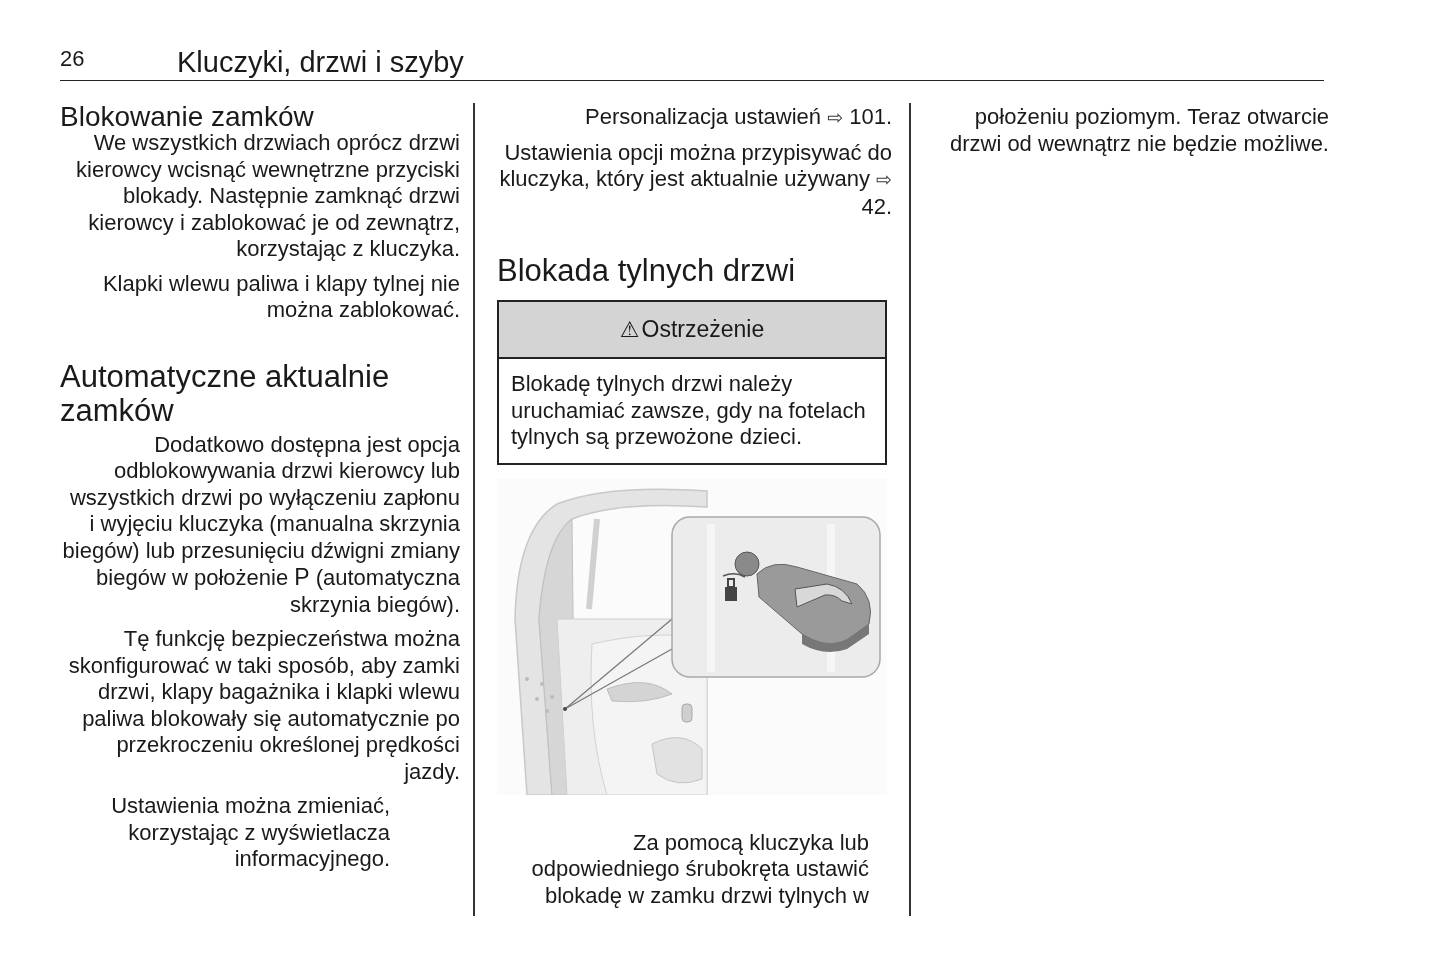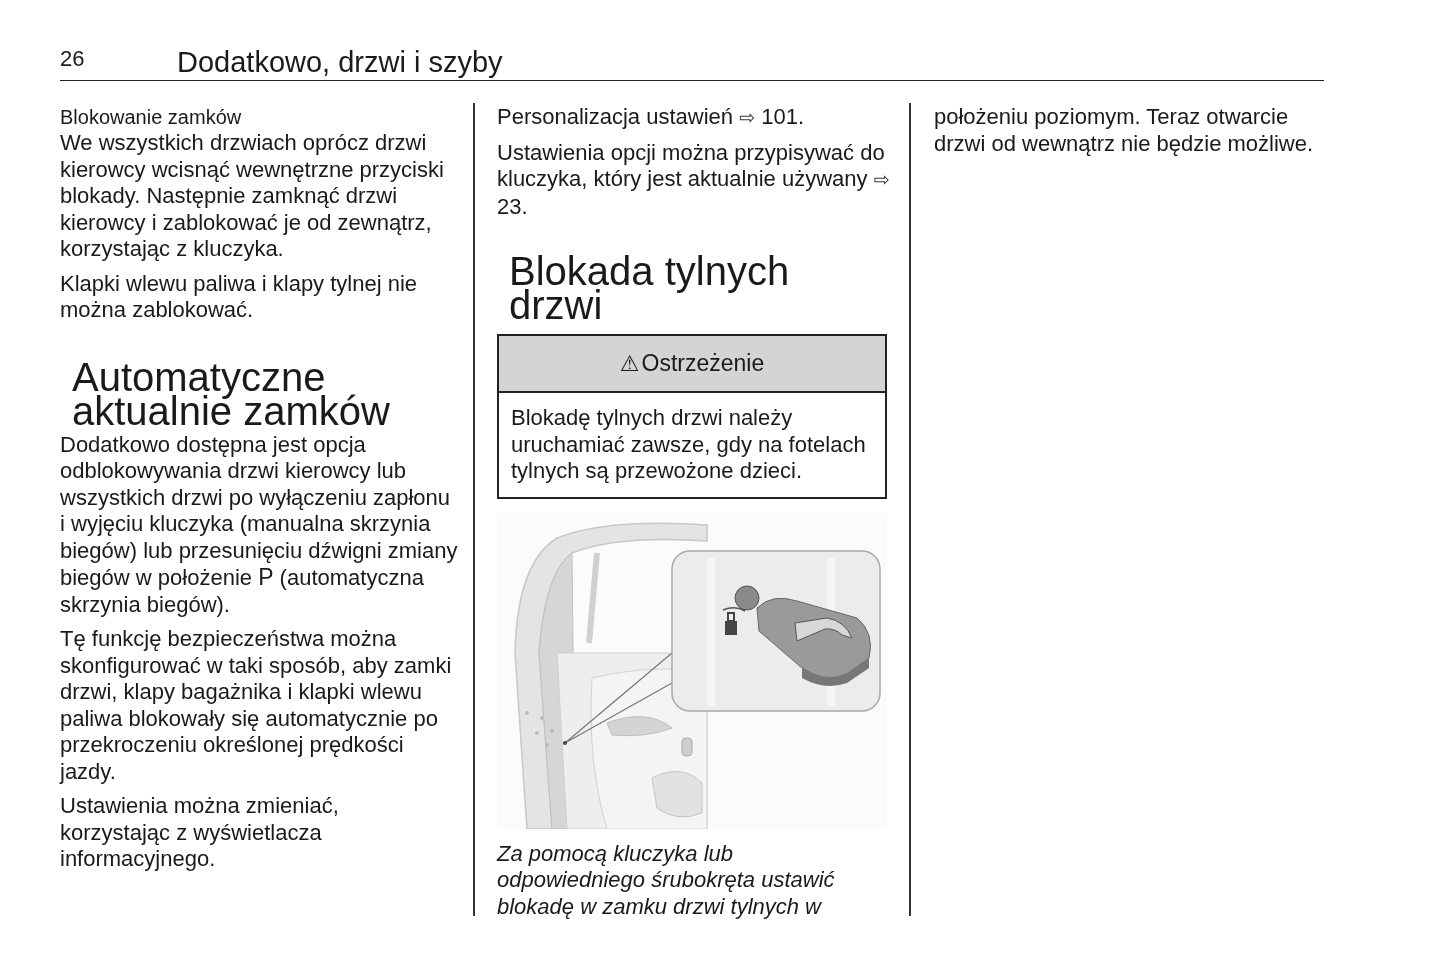--- a/index.html
+++ b/index.html
@@ -10,41 +10,41 @@
     .header { position: absolute; left: 60px; top: 44px; width: 1264px; height: 36px; border-bottom: 1.5px solid #222; }
     .page-number { position: absolute; left: 0; top: 2px; font-size: 22px; }
     .chapter-title { position: absolute; left: 117px; top: 2px; font-size: 29px; }
     .col { position: absolute; top: 104px; }
     .col1 { left: 60px; width: 400px; }
     .col2 { left: 497px; width: 395px; }
     .col3 { left: 934px; width: 395px; }
     .divider { position: absolute; width: 1.5px; background: #333; top: 103px; height: 813px; }
     .div1 { left: 473px; }
     .div2 { left: 909px; }
-    p { margin: 0; font-size: 22px; line-height: 26.5px; }
+    p { margin: 0; font-size: 22px; line-height: 26.5px; text-align: right; }
     p + p { margin-top: 8px; }
-    .subhead { font-size: 20px; line-height: 26px; margin: 0; }
-    h2 { font-weight: normal; font-size: 40px; line-height: 34px; margin: 12px; }
+    .subhead { font-size: 28px; line-height: 26px; margin: 0; }
+    h2 { font-weight: normal; font-size: 31px; line-height: 34px; margin: 0; }
     .h2-auto { margin-top: 36px; margin-bottom: 4px; }
     .h2-rear { margin-top: 34px; margin-bottom: 12px; }
     .warning { border: 2px solid #222; width: 386px; }
     .warning-head { background: #d4d4d4; border-bottom: 2px solid #222; height: 55px; display: flex; align-items: center; justify-content: center; font-size: 23px; }
     .warning-icon { font-size: 22px; margin-right: 2px; }
     .warning-body { padding: 12px 16px 12px 12px; font-size: 22px; line-height: 26.5px; }
     .figure { margin-top: 14px; width: 390px; height: 316px; background: #fafafa; position: relative; }
     .figure svg { display: block; }
-    .caption { margin-top: 12px; font-style: italic; }
+    .caption { margin-top: 35px; }
     .pointer { color: #333; font-size: 19px; }
   </style>
 </head>
 <body>
 
 <div class="header">
   <span class="page-number">26</span>
-  <span class="chapter-title">Dodatkowo, drzwi i szyby</span>
+  <span class="chapter-title">Kluczyki, drzwi i szyby</span>
 </div>
 
 <div class="divider div1"></div>
 <div class="divider div2"></div>
 
 <div class="col col1">
   <div class="subhead">Blokowanie zamków</div>
   <p>We wszystkich drzwiach oprócz drzwi kierowcy wcisnąć wewnętrzne przyciski blokady. Następnie zamknąć drzwi kierowcy i zablokować je od zewnątrz, korzystając z kluczyka.</p>
   <p>Klapki wlewu paliwa i klapy tylnej nie można zablokować.</p>
 
@@ -57,21 +57,21 @@
 
 <div class="col col2">
   <p>
     <span>Personalizacja ustawień</span>
     <span class="pointer">⇨</span>
     <span>101.</span>
   </p>
   <p>
     <span>Ustawienia opcji można przypisywać do kluczyka, który jest aktualnie używany</span>
     <span class="pointer">⇨</span>
-    <span>23.</span>
+    <span>42.</span>
   </p>
 
   <h2 class="h2-rear">Blokada tylnych drzwi</h2>
 
   <div class="warning">
     <div class="warning-head">
       <span class="warning-icon">⚠</span>
       <span>Ostrzeżenie</span>
     </div>
     <div class="warning-body">Blokadę tylnych drzwi należy uruchamiać zawsze, gdy na fotelach tylnych są przewożone dzieci.</div>

